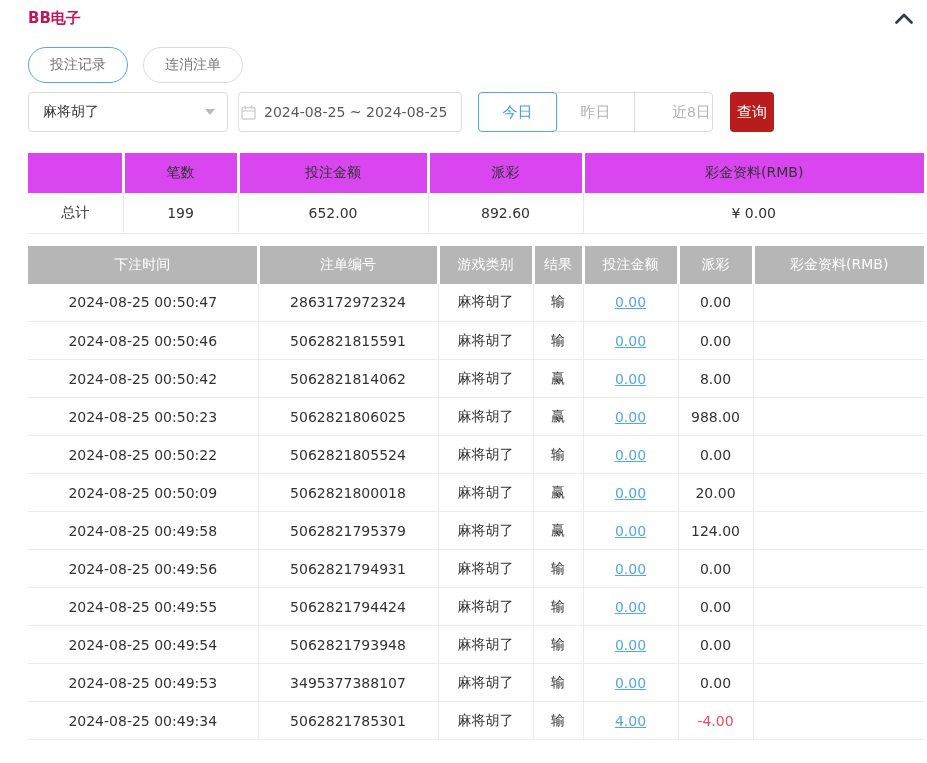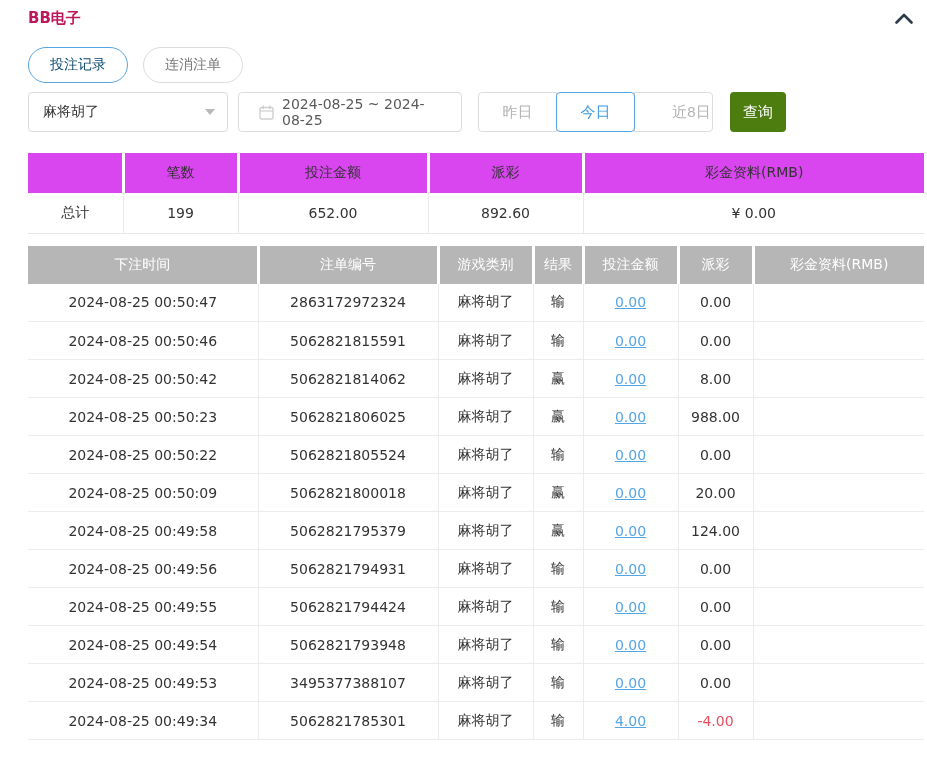--- a/index.html
+++ b/index.html
@@ -8,35 +8,35 @@
   .container { padding:6px 3px 0 28px; position:relative; }
 
   
   .panel-header { display:flex; align-items:center; justify-content:space-between; height:24px; }
   .panel-title { font-size:15px; font-weight:bold; color:#be185d; }
   .collapse-btn { width:22px; height:22px; margin-right:9px; background:none; border:none; cursor:pointer; display:flex; align-items:center; justify-content:center; }
 
   
   .tabs { margin-top:17px; display:flex; gap:15px; }
   .tab-pill { height:36px; padding:0 21px; border-radius:18px; background:#fff; border:1px solid #dcdcdc; color:#777; font-size:14px; display:flex; align-items:center; cursor:pointer; }
-  .tab-pill.active { border-color:#55a5e2; color:#0c4a6e; }
+  .tab-pill.active { border-color:#55a5e2; color:#737373; }
 
   
   .filter-row { margin-top:9px; display:flex; align-items:center; }
   .game-select { width:200px; height:40px; border:1px solid #dcdcdc; border-radius:4px; background:#fff; display:flex; align-items:center; justify-content:space-between; padding:0 12px 0 14px; cursor:pointer; }
   .game-select .sel-text { color:#333; }
   .caret-down { width:0; height:0; border-left:5px solid transparent; border-right:5px solid transparent; border-top:6px solid #b9b9b9; }
-  .date-input { margin-left:10px; width:224px; height:40px; border:1px solid #dcdcdc; border-radius:4px; background:#fff; display:flex; align-items:center; padding:0 20px; cursor:pointer; color:#5a5a5a; }
+  .date-input { margin-left:10px; width:224px; height:40px; border:1px solid #dcdcdc; border-radius:4px; background:#fff; display:flex; align-items:center; padding:0 2px; cursor:pointer; color:#5a5a5a; }
   .date-input .cal { margin-right:8px; flex:0 0 auto; }
   .quick-group { margin-left:16px; display:flex; }
   .quick-btn { height:40px; width:79px; background:#fff; border:1px solid #dcdcdc; color:#b3b3b3; font-size:15px; cursor:pointer; margin-left:-1px; }
   .quick-btn:first-child { margin-left:0; border-radius:4px 0 0 4px; }
   .quick-btn:last-child { border-radius:0 4px 4px 0;padding-left:36px; }
   .quick-btn.active { border-color:#55a5e2; color:#3f9be2; position:relative; z-index:2; border-radius:4px; }
-  .search-btn { margin-left:17px; height:40px; width:56px; background:#4d7c0f; color:#fff; border:none; border-radius:4px; font-size:15px; cursor:pointer; }
+  .search-btn { margin-left:17px; height:40px; width:44px; background:#b91c1c; color:#fff; border:none; border-radius:4px; font-size:15px; cursor:pointer; }
 
   
   .summary-table { margin-top:21px; width:896px; border-collapse:collapse; table-layout:fixed; text-align:center; }
   .summary-table th { background:#d946ef; height:40px; font-weight:normal; color:#333; border-right:3px solid #fff; }
   .summary-table th:last-child { border-right:none; }
   .summary-table td { height:40px; background:#fff; border-right:1px solid #e8e8e8; border-bottom:1px solid #e8e8e8; color:#333; }
   .summary-table td:last-child { border-right:none; }
   .sum-c1 { width:95px; } .sum-c2 { width:115px; } .sum-c3 { width:190px; } .sum-c4 { width:155px; } .sum-c5 { width:341px; }
 
   
@@ -76,22 +76,22 @@
     <div class="date-input">
       <svg class="cal" width="15" height="15" viewBox="0 0 15 15">
         <rect x="1" y="2.5" width="13" height="11.5" rx="1.5" fill="none" stroke="#cfcfcf" stroke-width="1.4"></rect>
         <line x1="4.3" y1="0.5" x2="4.3" y2="4" stroke="#cfcfcf" stroke-width="1.4"></line>
         <line x1="10.7" y1="0.5" x2="10.7" y2="4" stroke="#cfcfcf" stroke-width="1.4"></line>
         <line x1="1" y1="6" x2="14" y2="6" stroke="#cfcfcf" stroke-width="1.2"></line>
       </svg>
       <span>2024-08-25 ~ 2024-08-25</span>
     </div>
     <div class="quick-group">
+      <button class="quick-btn active">今日</button>
       <button class="quick-btn">昨日</button>
-      <button class="quick-btn active">今日</button>
       <button class="quick-btn">近8日</button>
     </div>
     <button class="search-btn">查询</button>
   </div>
 
   <table class="summary-table">
     <thead>
       <tr>
         <th class="sum-c1"></th>
         <th class="sum-c2">笔数</th>

